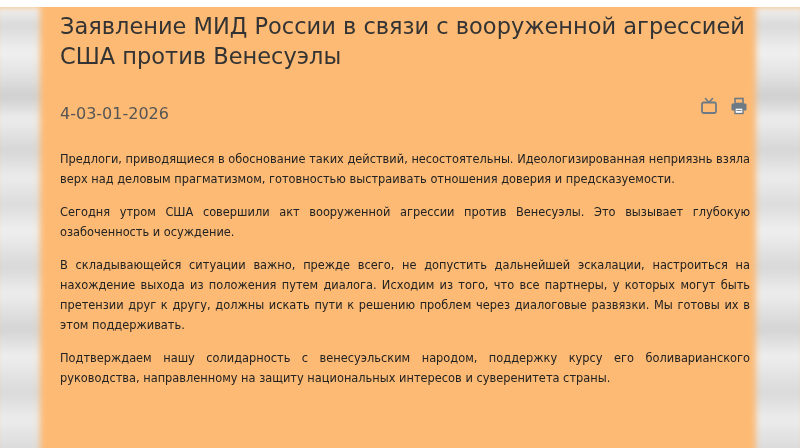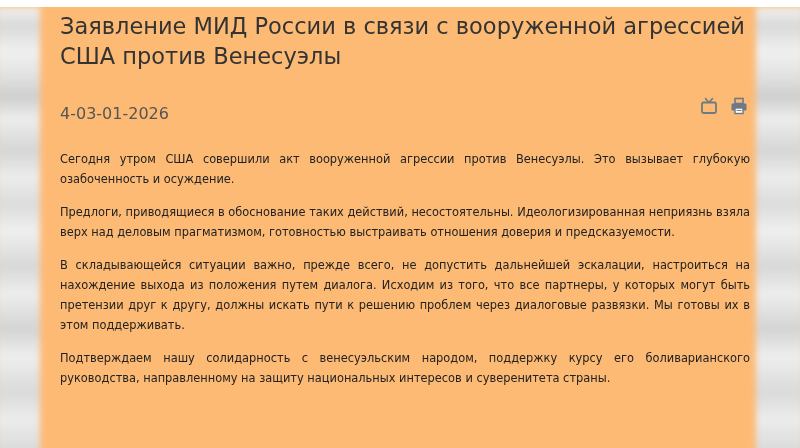--- a/index.html
+++ b/index.html
@@ -111,20 +111,20 @@
             <rect x="5" y="1.5" width="8" height="5" fill="none" stroke="#6d7a85" stroke-width="1.6"></rect>
             <rect x="1.5" y="6.5" width="15" height="7" rx="1.2" fill="#6d7a85"></rect>
             <rect x="5" y="11" width="8" height="5.5" fill="#ffffff" stroke="#6d7a85" stroke-width="1.4"></rect>
             <line x1="6.5" y1="13.5" x2="11.5" y2="13.5" stroke="#6d7a85" stroke-width="0.9"></line>
           </svg>
         </span>
       </div>
     </div>
 
     <div class="body">
+      <p>Предлоги, приводящиеся в обоснование таких действий, несостоятельны. Идеологизированная неприязнь взяла верх над деловым прагматизмом, готовностью выстраивать отношения доверия и предсказуемости.</p>
       <p>Сегодня утром США совершили акт вооруженной агрессии против Венесуэлы. Это вызывает глубокую озабоченность и осуждение.</p>
-      <p>Предлоги, приводящиеся в обоснование таких действий, несостоятельны. Идеологизированная неприязнь взяла верх над деловым прагматизмом, готовностью выстраивать отношения доверия и предсказуемости.</p>
       <p>В складывающейся ситуации важно, прежде всего, не допустить дальнейшей эскалации, настроиться на нахождение выхода из положения путем диалога. Исходим из того, что все партнеры, у которых могут быть претензии друг к другу, должны искать пути к решению проблем через диалоговые развязки. Мы готовы их в этом поддерживать.</p>
       <p>Подтверждаем нашу солидарность с венесуэльским народом, поддержку курсу его боливарианского руководства, направленному на защиту национальных интересов и суверенитета страны.</p>
 
     </div>
   </div>
 </div>
 
 </body></html>

